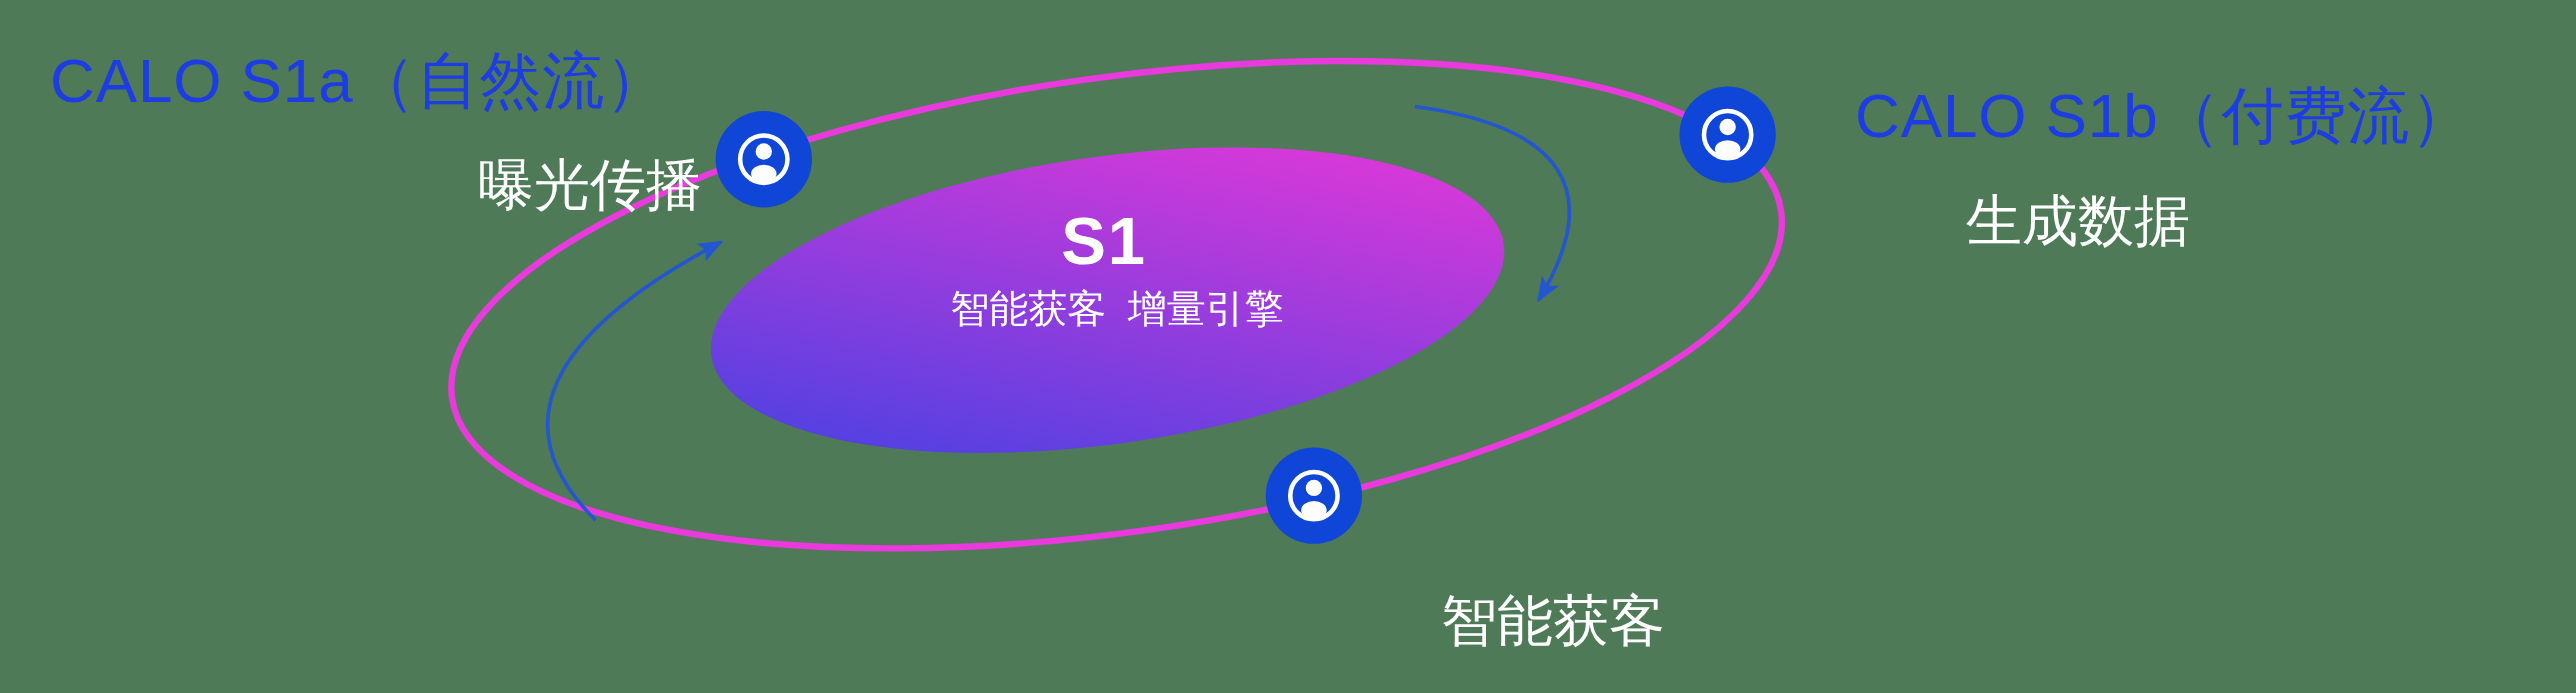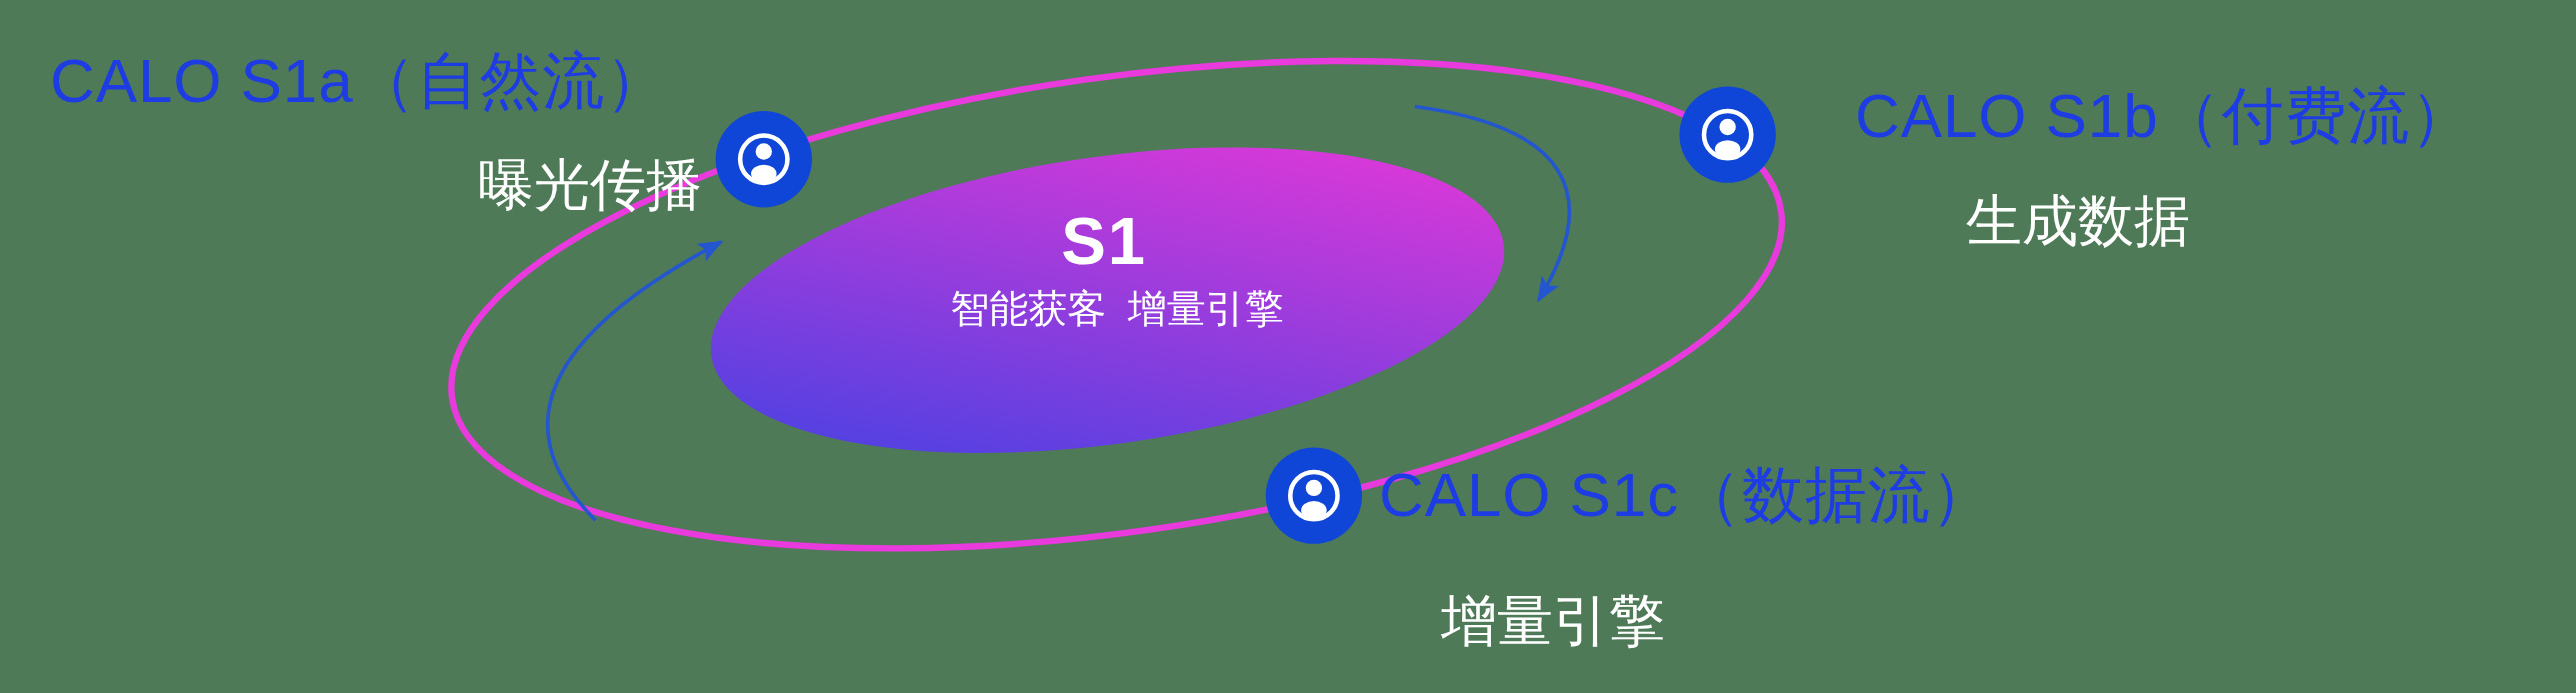--- a/index.html
+++ b/index.html
@@ -95,20 +95,19 @@
     <use href="#userIconDef" x="1900" y="148"></use>
     <use href="#userIconDef" x="1445" y="545"></use>
   </svg>
 
   <div class="label-title" style="left:50px; top:45px;">CALO S1a（自然流）</div>
   <div class="label-sub" style="left:452px; top:153px;margin-left:26px;">曝光传播</div>
 
   <div class="label-title" style="left:1832px; top:80px;margin-left:23px;">CALO S1b（付费流）</div>
   <div class="label-sub" style="left:1966px; top:193px;font-family:Liberation Mono, monospace;">生成数据</div>
 
-  <div class="label-title" style="left:1379px; top:459px;">CALO S1c（数据流）</div>
-  <div class="label-sub" style="left:1441px; top:589px;">增量引擎</div>
+  <div class="label-sub" style="left:1441px; top:589px;">智能获客</div>
 
   <div class="core-title">S1</div>
   <div class="core-sub">智能获客  增量引擎</div>
 
 </div>
 
 
 </body></html>

